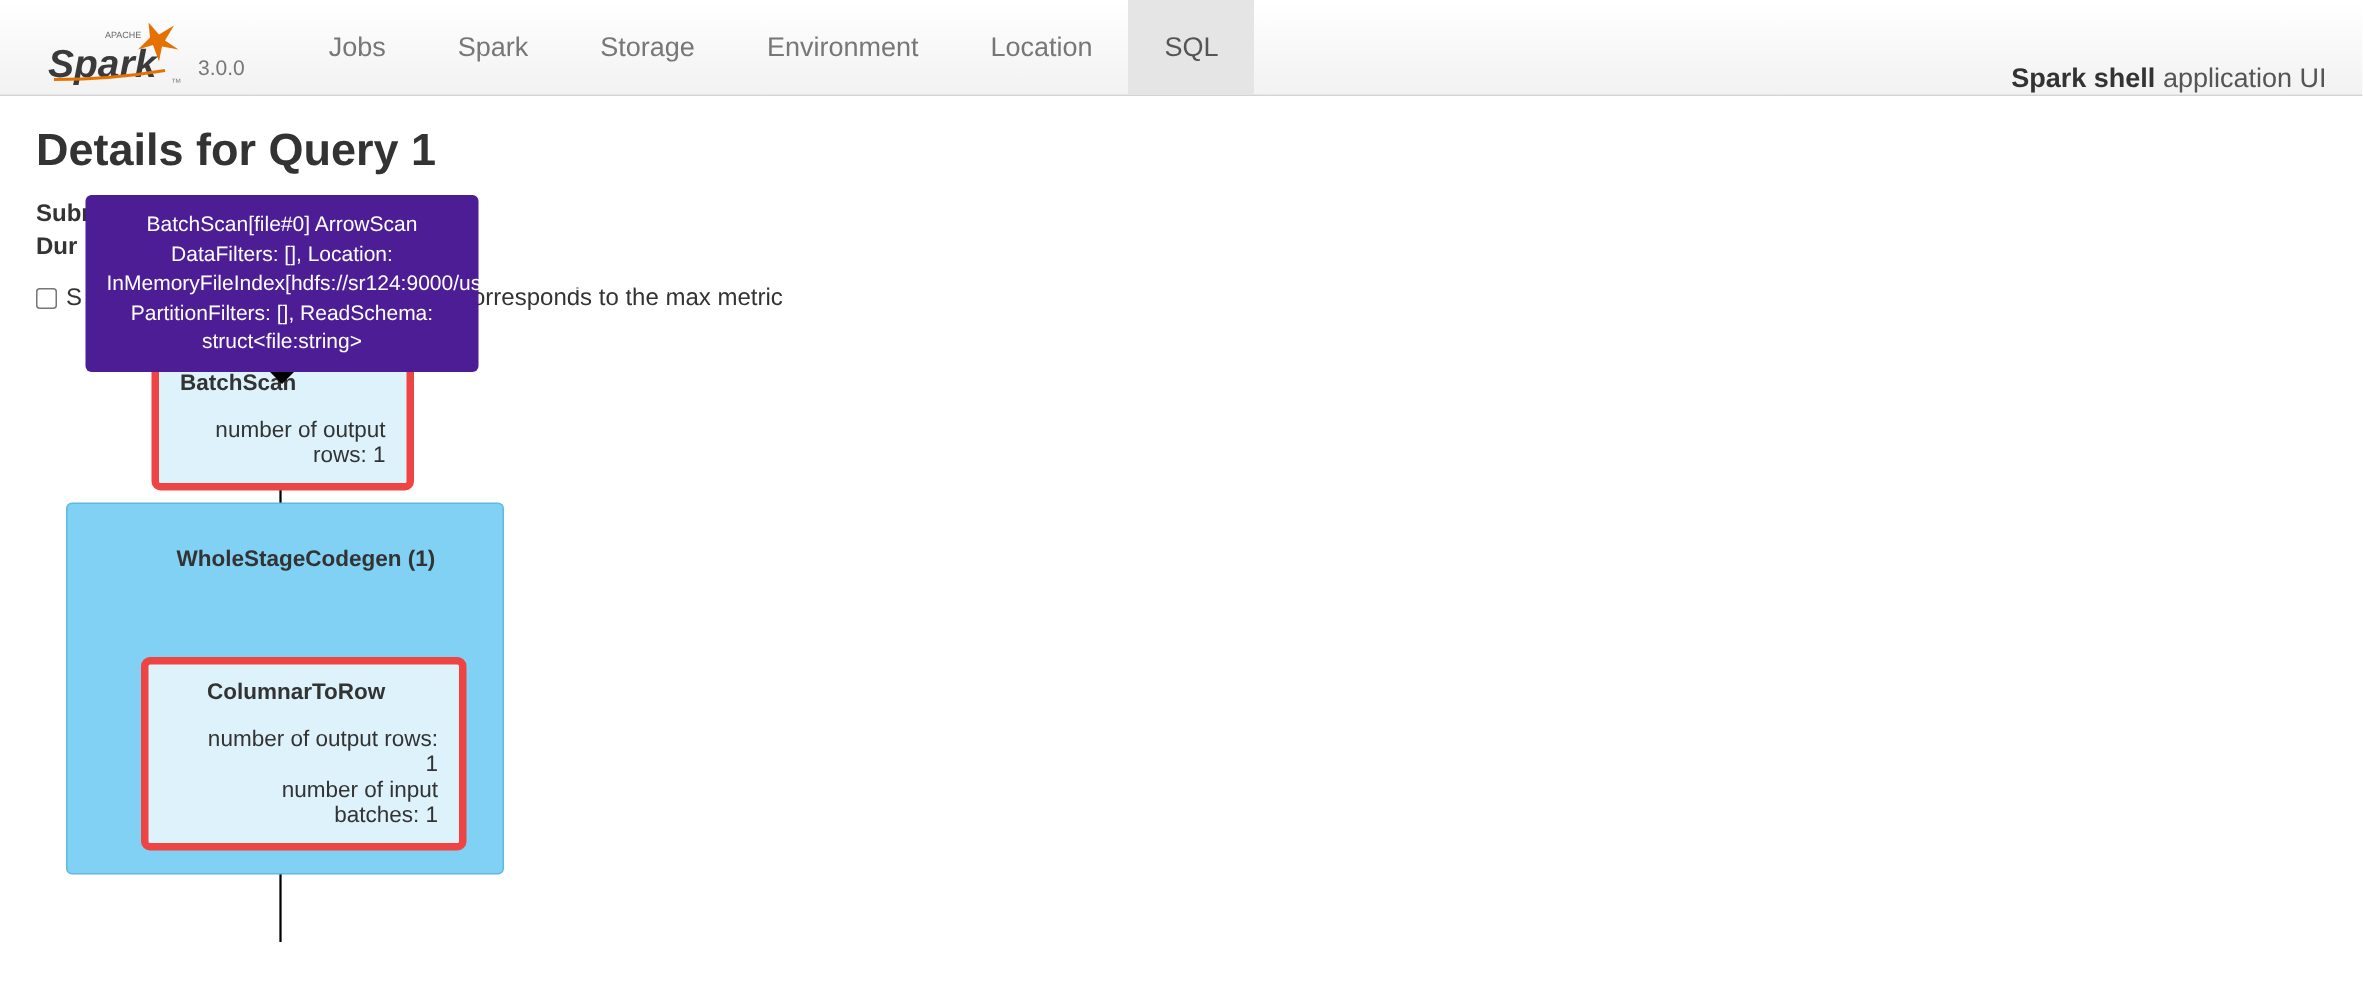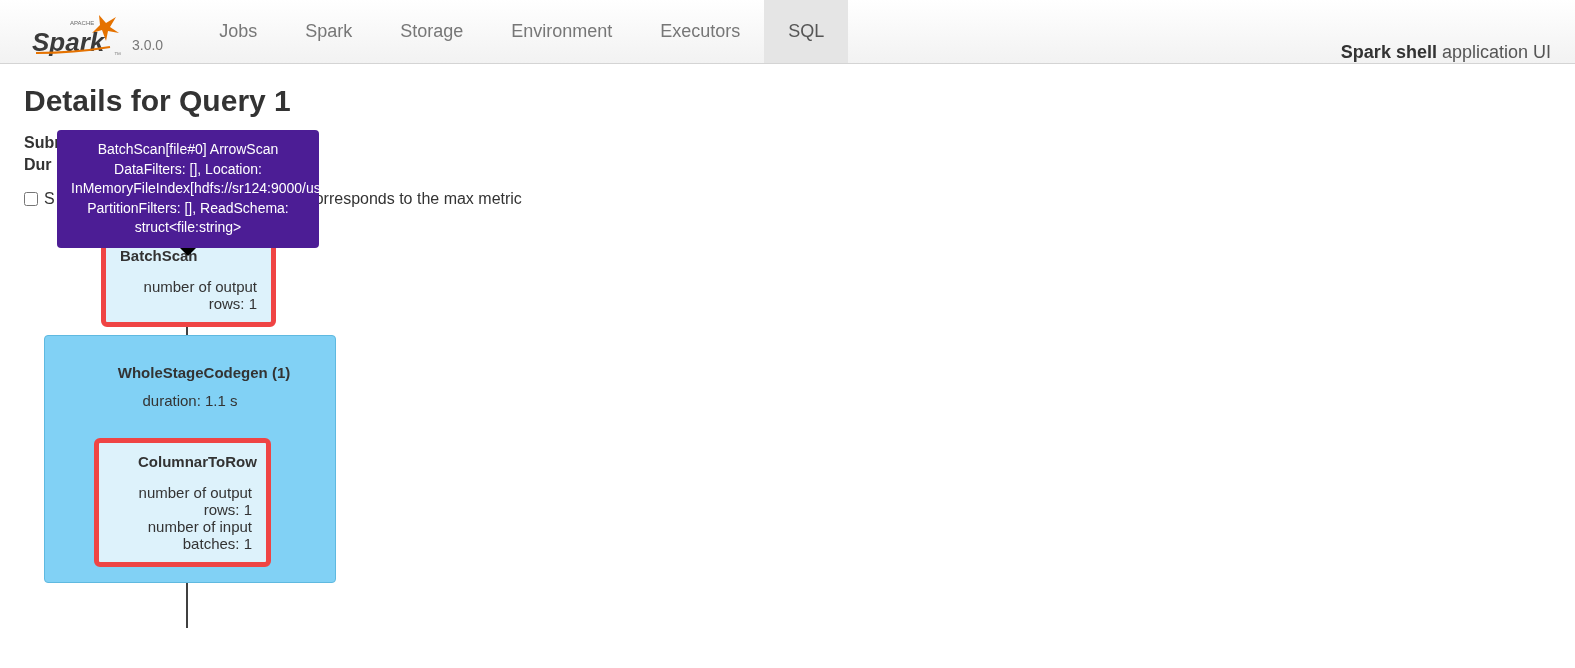--- a/index.html
+++ b/index.html
@@ -167,21 +167,21 @@
         <text x="90" y="44" font-size="7" fill="#888" font-family="Arial">™</text>
       </svg>
     </div>
     <span class="brand-version">3.0.0</span>
   </div>
   <div class="nav-tabs">
     <div class="nav-tab">Jobs</div>
     <div class="nav-tab">Spark</div>
     <div class="nav-tab">Storage</div>
     <div class="nav-tab">Environment</div>
-    <div class="nav-tab">Executors</div>
+    <div class="nav-tab">Location</div>
     <div class="nav-tab active">SQL</div>
   </div>
   <div class="nav-right">
     <span class="app-name">Spark shell</span>
     <span class="app-ui">application UI</span>
   </div>
 </div>
 
 <div class="content">
   <h2 class="page-title">Details for Query 1</h2>
@@ -217,23 +217,22 @@
       <line x1="163" y1="304" x2="163" y2="400" stroke="#000" stroke-width="1.5"></line>
     </svg>
 
     <div class="node" style="left:77px; top:4px; width:175px;">
       <span class="title">BatchScan</span>
       <span class="metric">number of output rows: 1</span>
     </div>
 
     <div class="cluster" style="left:20px; top:107px; width:292px; height:248px;">
       <div class="cluster-label" style="top:28px;">WholeStageCodegen (1)</div>
-      <div class="cluster-sublabel" style="top:56px;">duration: 1.1 s</div>
-    </div>
-
-    <div class="node" style="left:70px; top:210px; width:177px;padding-left:39px;">
+    </div>
+
+    <div class="node" style="left:70px; top:210px; width:217px;padding-left:39px;">
       <span class="title">ColumnarToRow</span>
       <span class="metric">number of output rows: 1</span>
       <span class="metric">number of input batches: 1</span>
     </div>
 
   </div>
 </div>
 
 </body></html>

